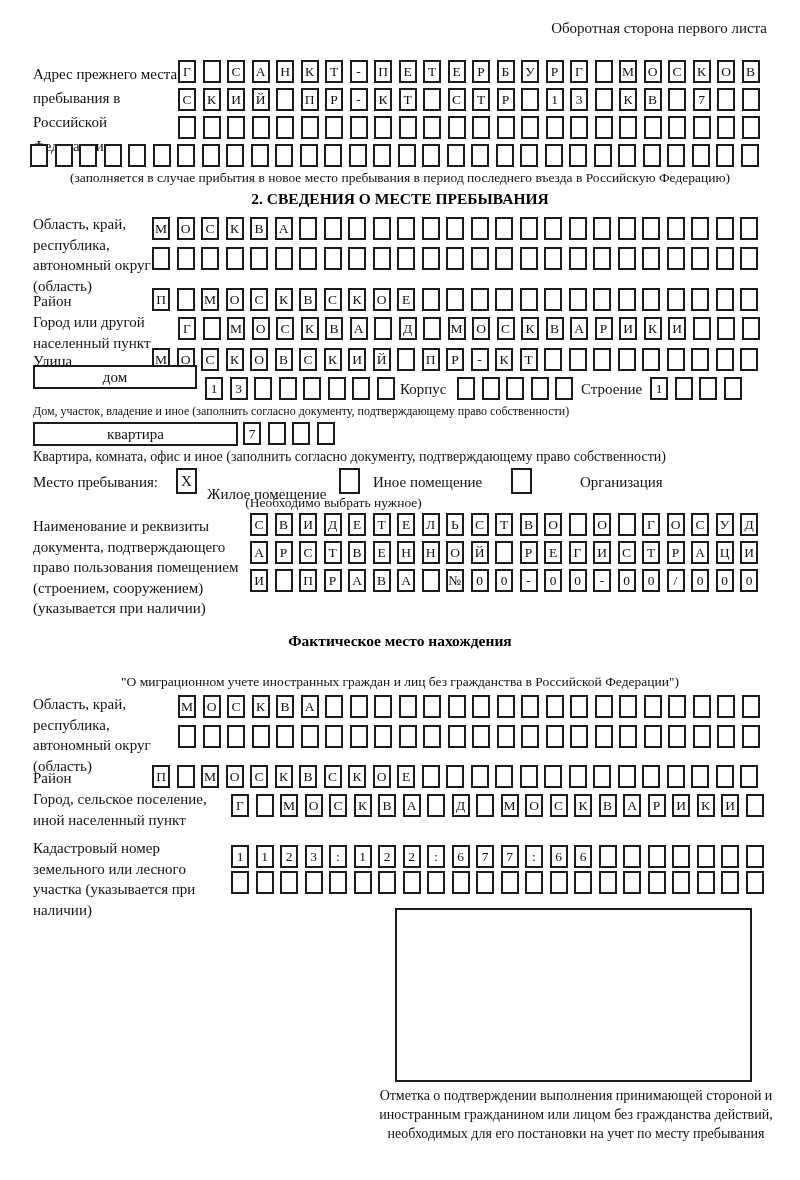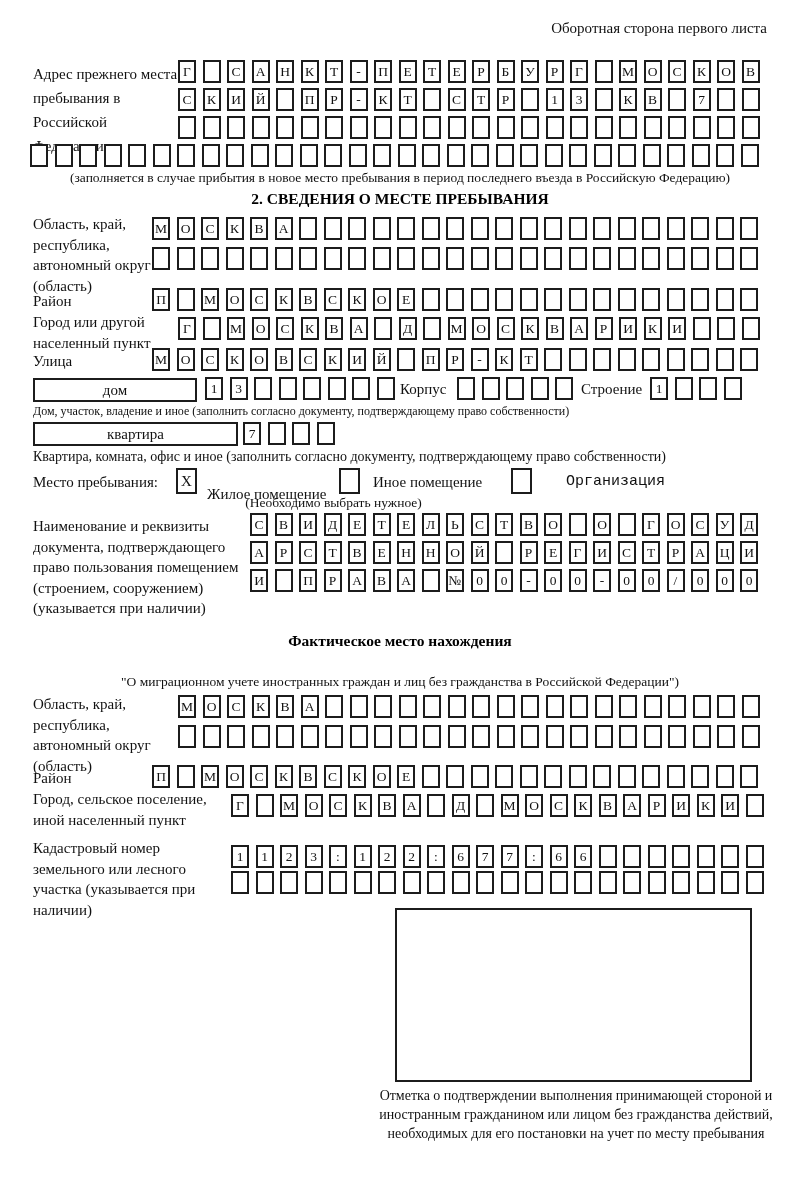--- a/index.html
+++ b/index.html
@@ -285,21 +285,21 @@
       <span class="cbox"></span>
       <span class="cbox"></span>
       <span class="cbox"></span>
       <span class="cbox"></span>
       <span class="cbox"></span>
       <span class="cbox"></span>
       <span class="cbox"></span>
       <span class="cbox"></span>
     </div>
 
-  <div class="abs wide-input" style="top:378px;left:33px;width:164px;">дом</div>
+  <div class="abs wide-input" style="top:365px;left:33px;width:164px;">дом</div>
   <div class="boxrow" style="top:377px;left:205px;">
       <span class="cbox">1</span>
       <span class="cbox">3</span>
       <span class="cbox"></span>
       <span class="cbox"></span>
       <span class="cbox"></span>
       <span class="cbox"></span>
       <span class="cbox"></span>
       <span class="cbox"></span>
     </div>
@@ -328,21 +328,21 @@
       <span class="cbox"></span>
     </div>
   <div class="abs caption" style="top:449px;left:33px;font-size:14px;">Квартира, комната, офис и иное (заполнить согласно документу, подтверждающему право собственности)</div>
 
   <div class="abs label" style="top:472px;left:33px;">Место пребывания:</div>
   <div class="abs checkbox" style="top:468px;left:176px;">X</div>
   <div class="abs label" style="top:484px;left:207px;">Жилое помещение</div>
   <div class="abs checkbox" style="top:468px;left:339px;"></div>
   <div class="abs label" style="top:472px;left:373px;">Иное помещение</div>
   <div class="abs checkbox" style="top:468px;left:511px;"></div>
-  <div class="abs label" style="top:472px;left:566px;font-family:Liberation Mono, monospace;">Организация</div>
+  <div class="abs label" style="top:472px;left:580px;">Организация</div>
   <div class="abs caption" style="top:495px;left:241px;width:185px;text-align:center;">(Необходимо выбрать нужное)</div>
 
   <div class="abs label" style="top:516px;left:33px;width:212px;">Наименование и реквизиты документа, подтверждающего право пользования помещением (строением, сооружением) (указывается при наличии)</div>
   <div class="boxrow" style="top:513px;left:250px;">
       <span class="cbox">С</span>
       <span class="cbox">В</span>
       <span class="cbox">И</span>
       <span class="cbox">Д</span>
       <span class="cbox">Е</span>
       <span class="cbox">Т</span>

